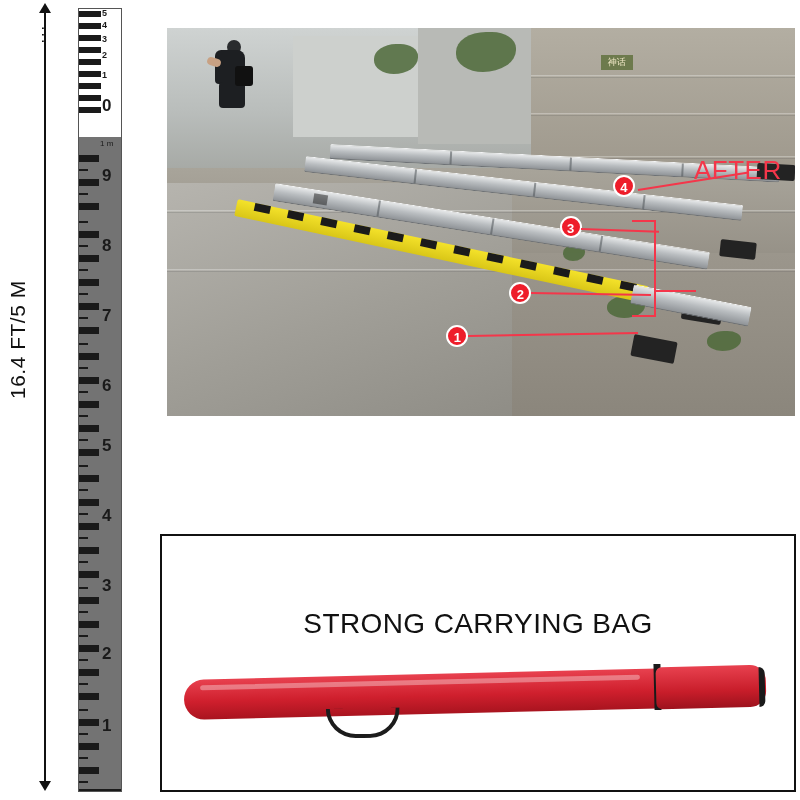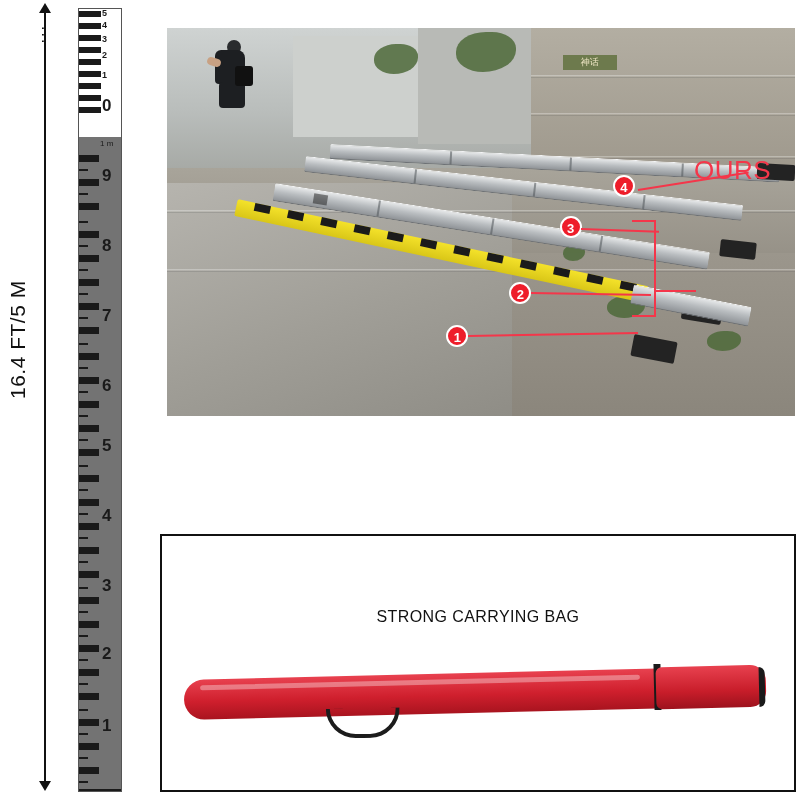--- a/index.html
+++ b/index.html
@@ -184,21 +184,22 @@
     position: absolute;
     background: #4e6a3a;
     border-radius: 50% 40% 55% 45%;
     opacity: .85;
   }
   .shoptext {
     position: absolute;
     color: #f2e9c8;
     font-size: 9px;
     background: #6d7a4d;
-    padding: 1px 18px;
+    padding: 1px 7px;
+    margin-left: 38px;
   }
   .person {
     position: absolute;
     left: 6%;
     top: 3%;
     width: 60px;
     height: 90px;
   }
   .person .torso {
     position: absolute; left: 10px; top: 10px; width: 30px; height: 34px;
@@ -300,21 +301,21 @@
     height: 258px;
     border: 2px solid #111;
     background: #fff;
     box-sizing: border-box;
   }
   .bag-title {
     position: absolute;
     left: 0; right: 0;
     top: 72px;
     text-align: center;
-    font-size: 16px;
+    font-size: 28px;
     color: #111;
     letter-spacing: 0.4px;
   }
   .bagimg {
     position: absolute;
     left: 14px;
     top: 124px;
     width: 600px;
     height: 68px;
   }
@@ -565,21 +566,21 @@
 
     <div class="lead" style="left:75%;top:41.5%;width:112px;transform:rotate(-9deg);"></div>
 
     <div class="bracket" style="left:74%;top:49.5%;width:22px;height:24%;"></div>
     <div class="lead" style="left:48%;top:79%;width:170px;transform:rotate(-1deg);"></div>
     <div class="lead" style="left:58%;top:68%;width:120px;transform:rotate(1deg);"></div>
     <div class="lead" style="left:66%;top:51.5%;width:78px;transform:rotate(2deg);"></div>
     <div class="lead" style="left:77.5%;top:67.5%;width:42px;transform:rotate(0deg);"></div>
   </div>
 
-  <div class="callout-text" style="left:694px;top:155px;">OURS</div>
+  <div class="callout-text" style="left:694px;top:155px;">AFTER</div>
 
 
   <div class="bag-panel">
     <div class="bag-title">STRONG CARRYING BAG</div>
     <div class="bagimg">
       <div class="bag-body"></div>
       <div class="bag-hl"></div>
       <div class="bag-zip"></div>
       <div class="bag-tip"></div>
       <div class="bag-zip2"></div>

